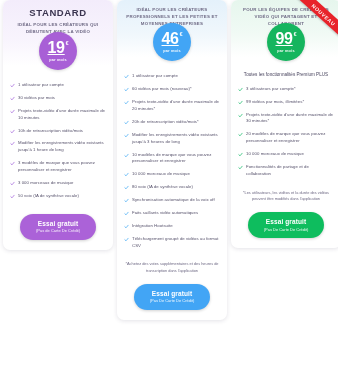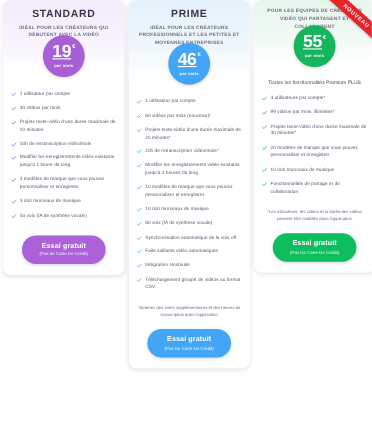--- a/index.html
+++ b/index.html
@@ -294,21 +294,20 @@
     <div class="cta-wrap">
       <button class="cta">
         <span class="cta-main">Essai gratuit</span>
         <span class="cta-sub">(Pas de Carte De Crédit)</span>
       </button>
     </div>
   </div>
 
   <div class="card prime">
     <div class="card-head">
-      <div class="plan-name">PRIME</div>
       <div class="plan-sub">IDÉAL POUR LES CRÉATEURS PROFESSIONNELS ET LES PETITES ET MOYENNES ENTREPRISES</div>
       <div class="price-circle">
         <div class="price-row">
           <span class="price-amount">46</span>
           <span class="price-cur">€</span>
         </div>
         <div class="price-period">par mois</div>
       </div>
     </div>
     <ul class="features">
@@ -417,21 +416,21 @@
       </button>
     </div>
   </div>
 
   <div class="card equipes">
     <div class="ribbon">NOUVEAU</div>
     <div class="card-head">
       <div class="plan-sub">POUR LES ÉQUIPES DE CRÉATEURS VIDÉO QUI PARTAGENT ET COLLABORENT</div>
       <div class="price-circle">
         <div class="price-row">
-          <span class="price-amount">55</span>
+          <span class="price-amount">99</span>
           <span class="price-cur">€</span>
         </div>
         <div class="price-period">par mois</div>
       </div>
     </div>
     <p class="features-intro">Toutes les fonctionnalités Premium PLUS</p>
     <ul class="features" style="padding-top:2px">
         <li class="feature">
           <span class="check">
             <svg viewBox="0 0 12 12" fill="none" stroke-width="2" stroke-linecap="round" stroke-linejoin="round">

